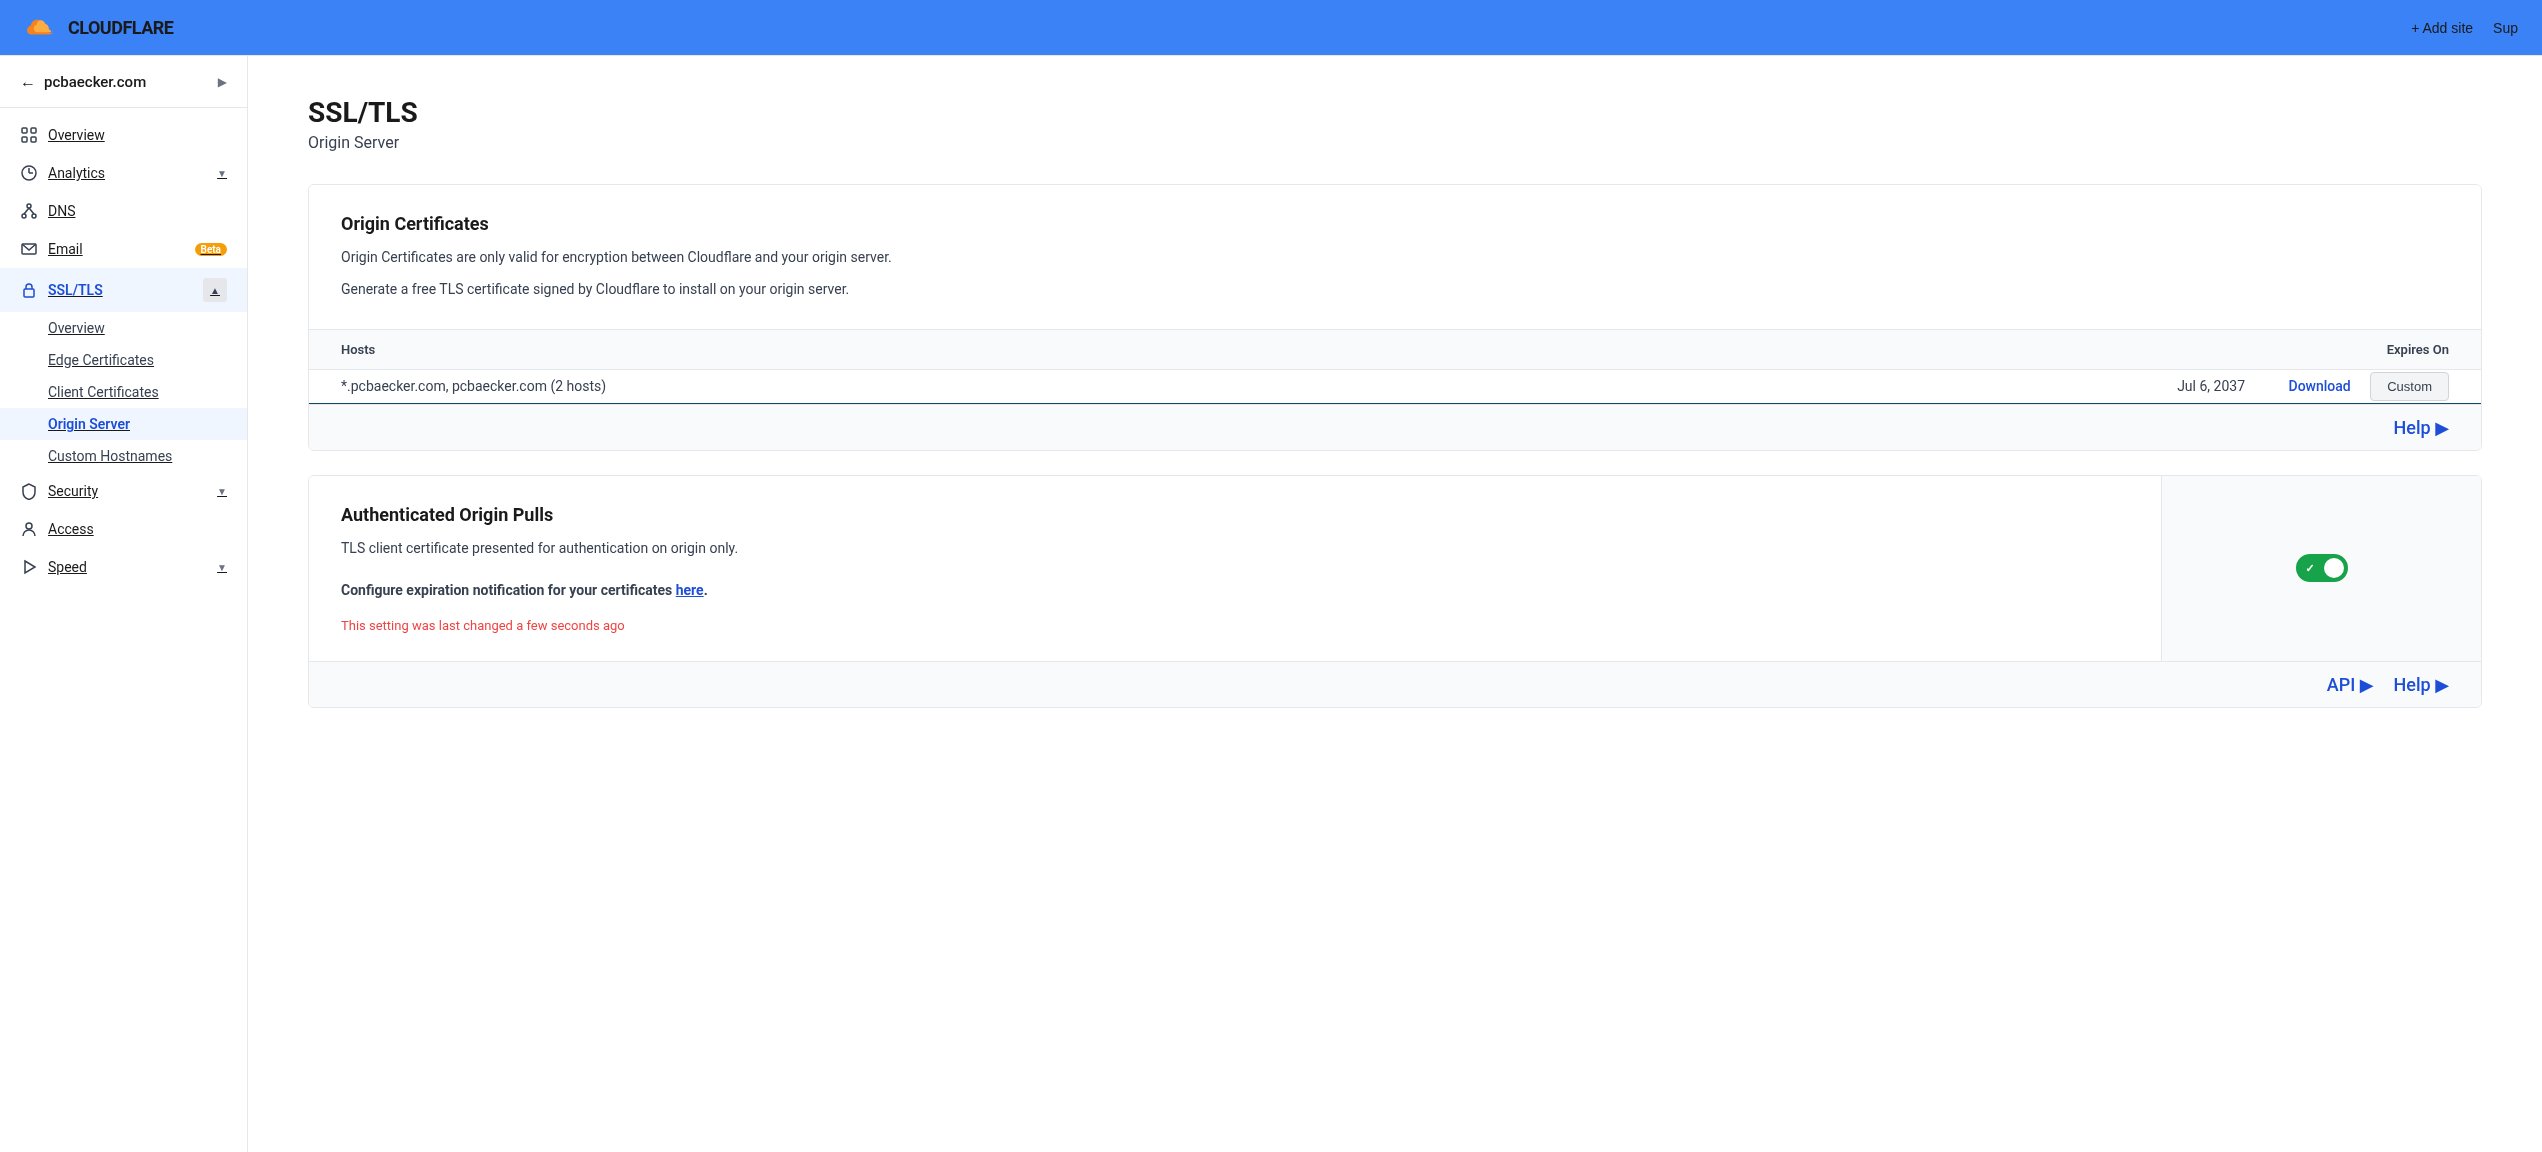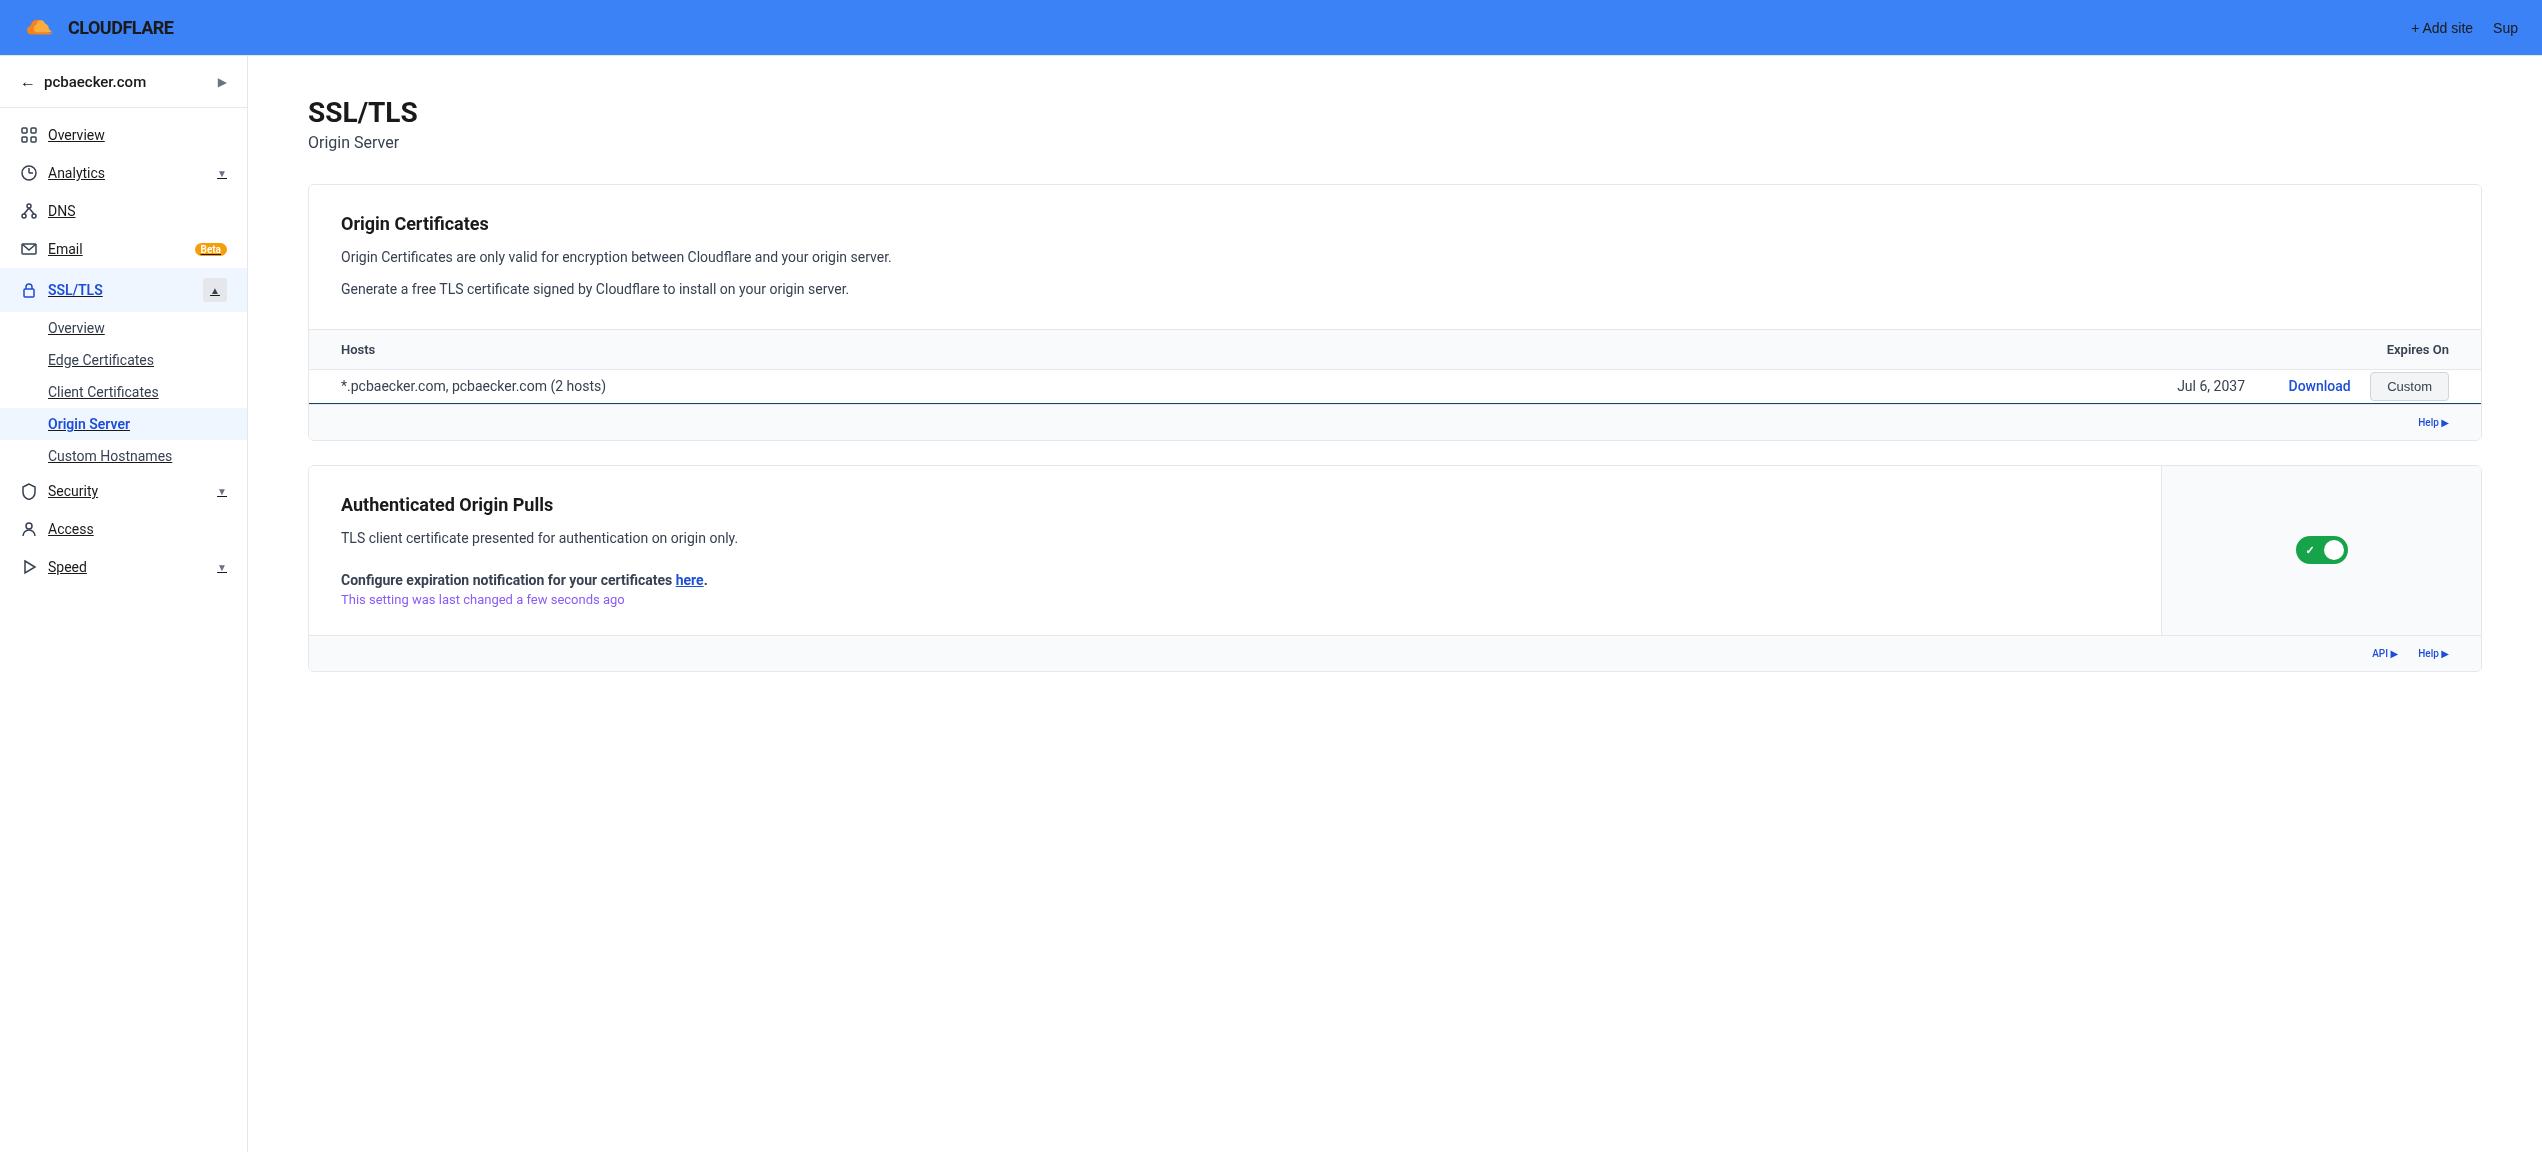--- a/index.html
+++ b/index.html
@@ -104,39 +104,39 @@
     .revoke-btn {
       background: #f3f4f6; border: 1px solid #d1d5db; border-radius: 4px;
       padding: 6px 16px; font-size: 13px; color: #374151; cursor: pointer;
     }
 
     
     .card-footer {
       background: #f9fafb; border-top: 1px solid #e5e7eb;
       padding: 12px 32px; display: flex; justify-content: flex-end; gap: 20px;
     }
-    .footer-link { color: #1d4ed8; font-size: 10px; text-decoration: none; cursor: pointer; font-weight: 500; }
+    .footer-link { color: #1d4ed8; font-size: 18px; text-decoration: none; cursor: pointer; font-weight: 500; }
 
     
     .toggle-container { display: flex; align-items: center; justify-content: center; }
     .toggle {
       position: relative; width: 52px; height: 28px; background: #16a34a;
       border-radius: 14px; cursor: pointer; border: 2px solid #16a34a;
     }
     .toggle-knob {
       position: absolute; top: 2px; right: 2px; width: 20px; height: 20px;
       background: #fff; border-radius: 50%;
     }
     .toggle-check {
       position: absolute; top: 6px; left: 8px;
       color: #fff; font-size: 11px; font-weight: 700;
     }
 
     
-    .status-text { font-size: 13px; color: #8b5cf6; }
+    .status-text { font-size: 13px; color: #ef4444; margin-top: 16px; }
 
     
     .inline-link { color: #1d4ed8; text-decoration: underline; cursor: pointer; }
 
     
     .create-cert-btn {
       background: #1d4ed8; color: #fff; border: none; border-radius: 4px;
       padding: 10px 20px; font-size: 14px; font-weight: 500; cursor: pointer;
       white-space: nowrap;
     }

